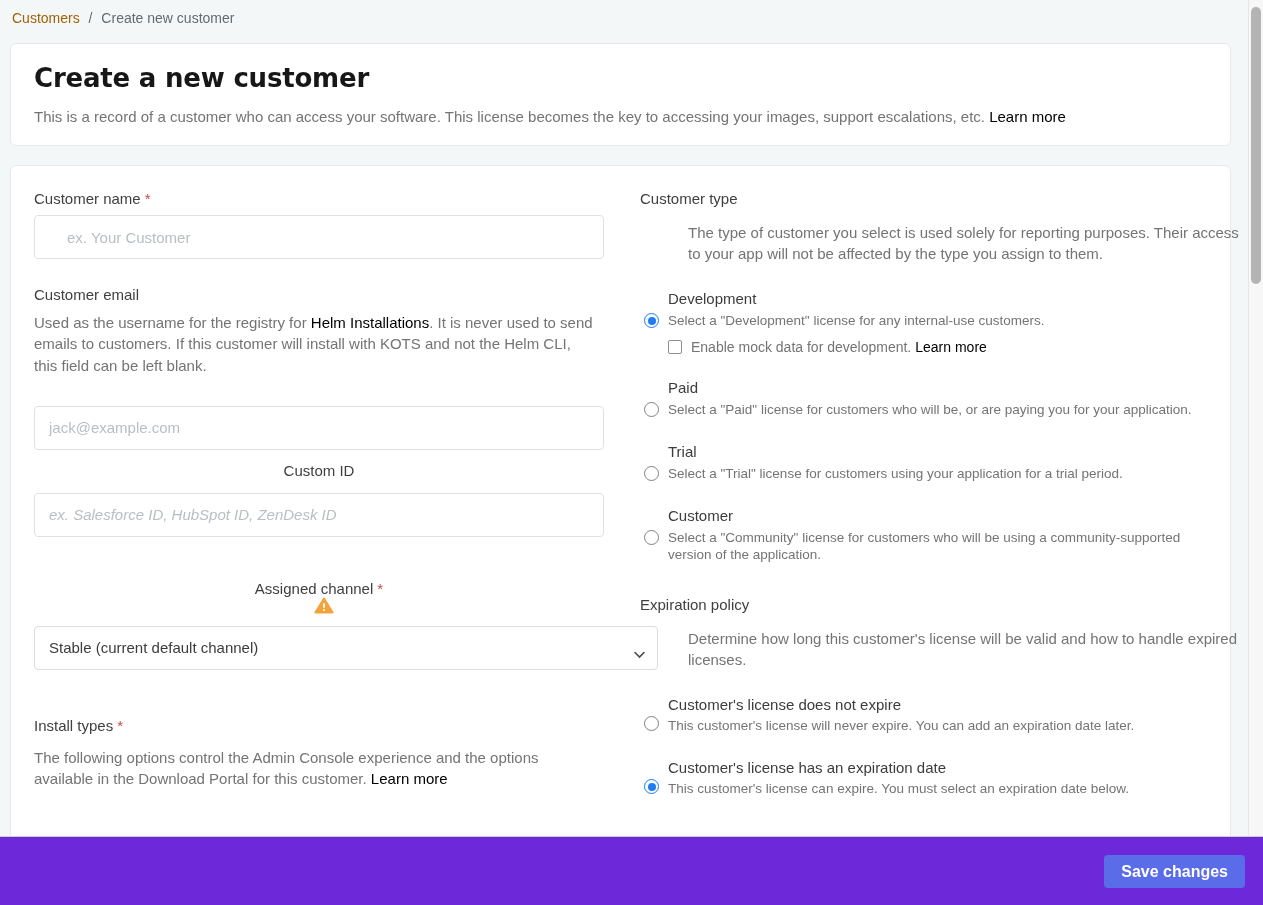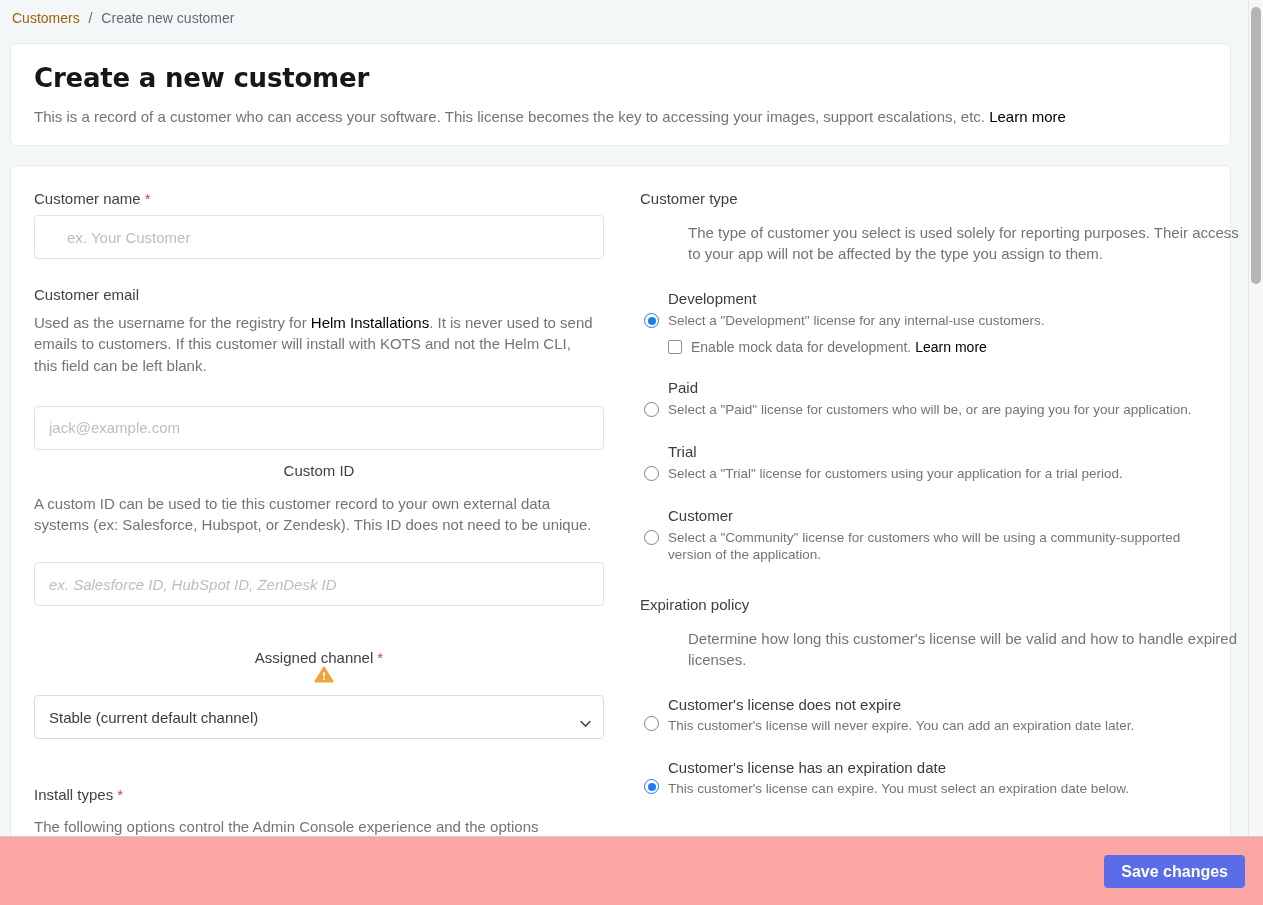--- a/index.html
+++ b/index.html
@@ -59,21 +59,21 @@
   .name-input { margin-bottom: 27px; padding-left: 32px; }
   .email-label { margin-bottom: 9px; }
   .email-desc { margin-bottom: 30px; width: 560px; }
   .email-input { margin-bottom: 12px; }
   .customid-label { margin-bottom: 14px; text-align: center; }
   .customid-desc { margin-bottom: 27px; width: 570px; }
   .customid-input { margin-bottom: 43px; font-style: italic; }
   .channel-label-row { display: flex; align-items: center; margin-bottom: 12px; flex-direction: column; }
   .warn-icon { margin-left: 10px; display: inline-flex; }
   .select-box {
-    position: relative; width: 570px; height: 44px;
+    position: relative; width: 624px; height: 44px;
     border: 1px solid #d9dde0; border-radius: 4px;
     background: #fff; cursor: pointer;
     display: flex; align-items: center;
     padding: 0 14px; font-size: 15px; color: #3c3c3c;
     margin-bottom: 47px;
   }
   .select-chevron { position: absolute; right: 12px; top: 18px; }
   .installtypes-label { margin-bottom: 13px; }
   .installtypes-desc { width: 565px; }
 
@@ -115,21 +115,21 @@
     background: #f7f7f7; border-left: 1px solid #e6e6e6;
   }
   .scroll-thumb {
     position: absolute; right: 2px; top: 7px; width: 10px; height: 277px;
     background: #b4b4b4; border-radius: 6px; cursor: grab;
   }
 
   
   .footer {
     position: absolute; left: 0; bottom: 0; width: 1263px; height: 69px;
-    background: #fca5a5; border-top: 1px solid #cbcecf; z-index: 10; padding-left: 32px;
+    background: #6d28d9; border-top: 1px solid #cbcecf; z-index: 10; padding-left: 32px;
   }
   .save-btn {
     position: absolute; right: 18px; top: 18px; height: 33px;
     padding: 0 17px;
     background: #5b6ce8; border: none; border-radius: 4px;
     color: #ffffff; font-size: 16px; font-weight: 700;
     font-family: "Liberation Sans", sans-serif; cursor: pointer;
   }
 </style>
 </head>
@@ -158,21 +158,20 @@
     </div>
     <input class="text-input name-input" type="text" placeholder="ex. Your Customer" style="">
 
     <div class="field-label email-label">Customer email</div>
     <div class="desc email-desc">
       <span>Used as the username for the registry for </span><a class="link">Helm Installations</a><span>. It is never used to send emails to customers. If this customer will install with KOTS and not the Helm CLI, this field can be left blank.</span>
     </div>
     <input class="text-input email-input" type="text" placeholder="jack@example.com" style="">
 
     <div class="field-label customid-label">Custom ID</div>
-    <div class="desc customid-desc">A custom ID can be used to tie this customer record to your own external data systems (ex: Salesforce, Hubspot, or Zendesk). This ID does not need to be unique.</div>
     <input class="text-input customid-input" type="text" placeholder="ex. Salesforce ID, HubSpot ID, ZenDesk ID" style="">
 
     <div class="channel-label-row">
       <span class="field-label">
         <span>Assigned channel</span><span class="req">*</span>
       </span>
       <span class="warn-icon">
         <svg width="20" height="17" viewBox="0 0 20 17">
           <path d="M10 1.5 L18.6 15.5 H1.4 Z" fill="#f2a33c" stroke="#f2a33c" stroke-width="2" stroke-linejoin="round"></path>
           <rect x="9.1" y="6" width="1.8" height="5" rx="0.9" fill="#ffffff"></rect>

